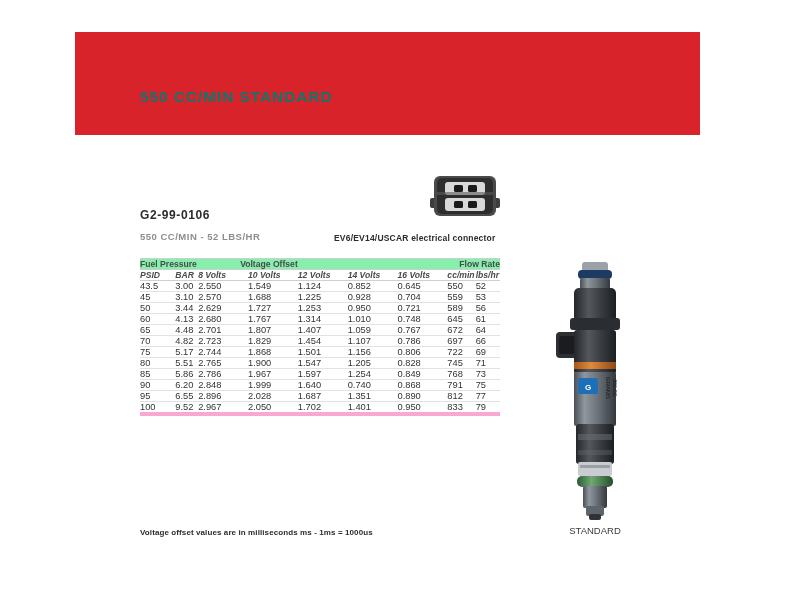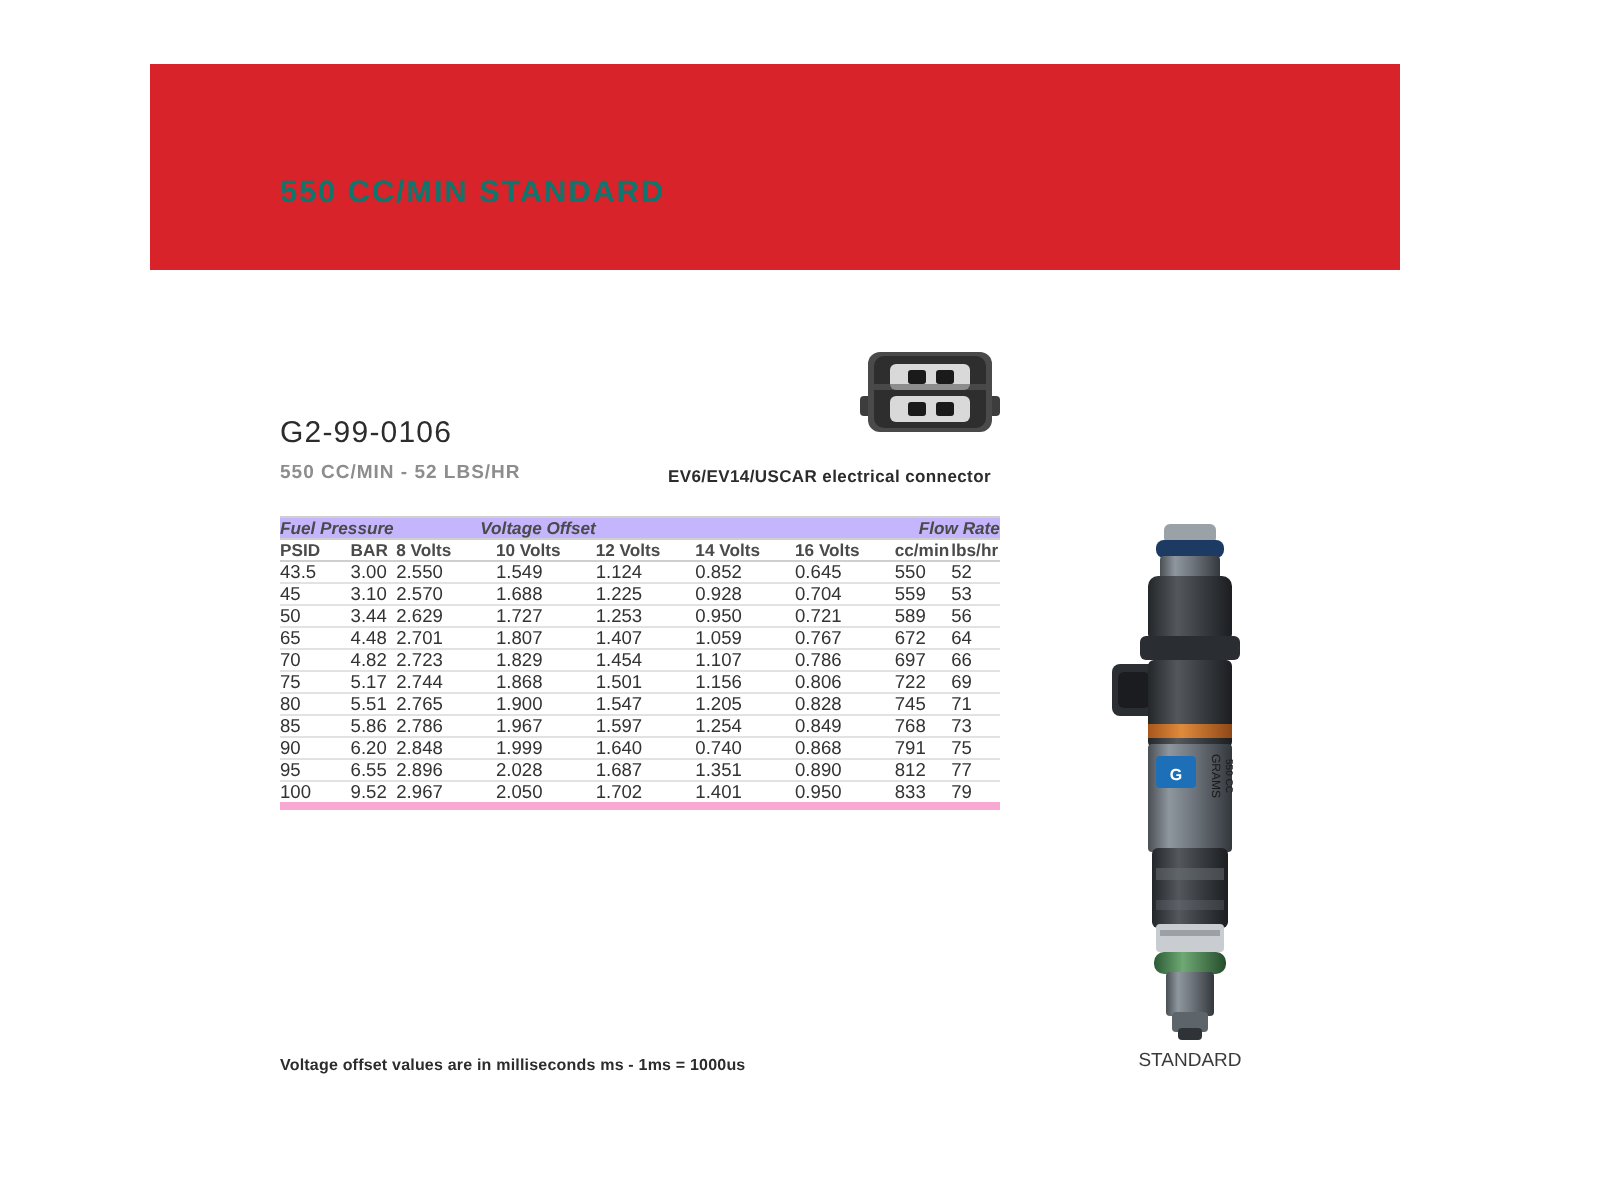--- a/index.html
+++ b/index.html
@@ -29,22 +29,22 @@
     font-size: 15.5px;
     font-weight: bold;
     letter-spacing: 0.9px;
     color: #0f766e;
   }
 
   
   .part-number {
     position: absolute;
     left: 140px; top: 208px;
-    font-size: 15px;
-    font-weight: normal;
+    font-size: 12px;
+    font-weight: bold;
     letter-spacing: 0.6px;
     color: #2c2c2c;
   }
   .part-subtitle {
     position: absolute;
     left: 140px; top: 231px;
     font-size: 9.5px;
     font-weight: bold;
     letter-spacing: 0.5px;
     color: #8d8d8d;
@@ -83,29 +83,29 @@
     padding: 0;
     text-align: left;
   }
   .grp-row th {
     font-size: 8.6px;
     font-weight: bold;
     color: #4a4a4a;
     padding: 5px 0 4px 0;
     border-top: 1px solid #cfcfcf;
     border-bottom: 1px solid #cfcfcf;
-    background: #c4b5fd;
-    font-style: italic;
+    background: #86efac;
   }
   .hdr-row th {
     font-size: 8.6px;
     font-weight: bold;
     color: #4a4a4a;
     padding: 5px 0 4px 0;
     border-bottom: 1px solid #cfcfcf;
+    font-style: italic;
   }
   tbody td {
     padding: 3.4px 0 3.4px 0;
     border-bottom: 1px solid #e2e2e2;
     font-size: 9.3px;
     color: #333333;
   }
   tbody tr:last-child td { border-bottom: 4px solid #f9a8d4; }
 
   .c0 { width: 34px; }
@@ -216,20 +216,31 @@
         <tr>
           <td class="c0">50</td>
           <td class="c1">3.44</td>
           <td class="c2">2.629</td>
           <td class="c3">1.727</td>
           <td class="c4">1.253</td>
           <td class="c5">0.950</td>
           <td class="c6">0.721</td>
           <td class="c7">589</td>
           <td class="c8">56</td>
+        </tr>
+        <tr>
+          <td class="c0">60</td>
+          <td class="c1">4.13</td>
+          <td class="c2">2.680</td>
+          <td class="c3">1.767</td>
+          <td class="c4">1.314</td>
+          <td class="c5">1.010</td>
+          <td class="c6">0.748</td>
+          <td class="c7">645</td>
+          <td class="c8">61</td>
         </tr>
         <tr>
           <td class="c0">65</td>
           <td class="c1">4.48</td>
           <td class="c2">2.701</td>
           <td class="c3">1.807</td>
           <td class="c4">1.407</td>
           <td class="c5">1.059</td>
           <td class="c6">0.767</td>
           <td class="c7">672</td>

